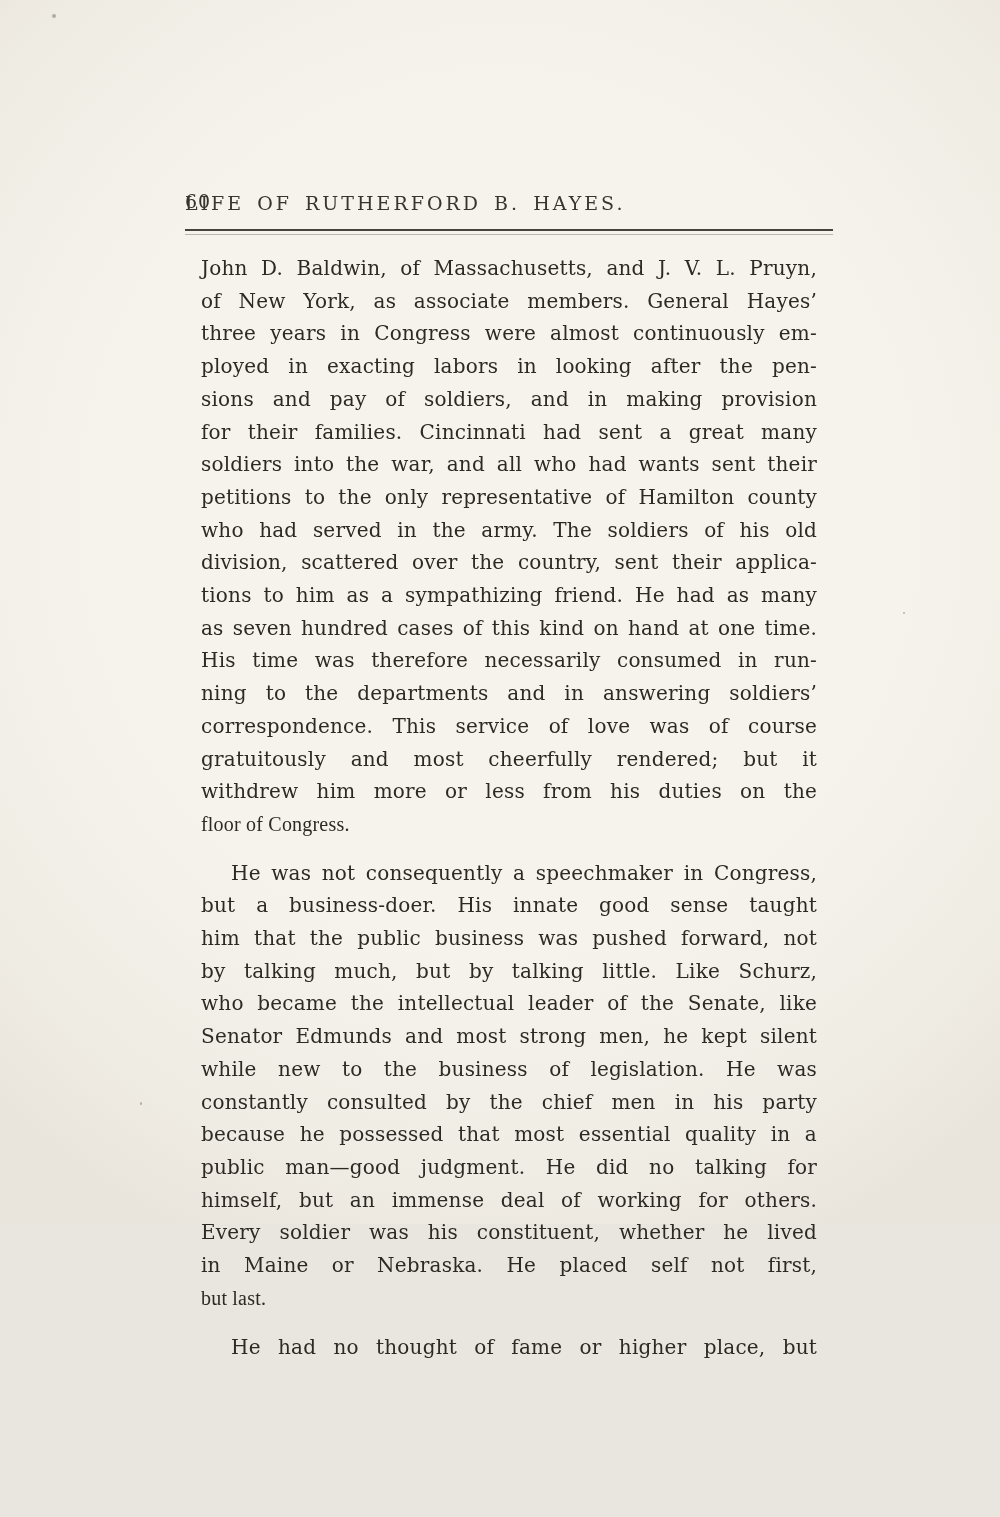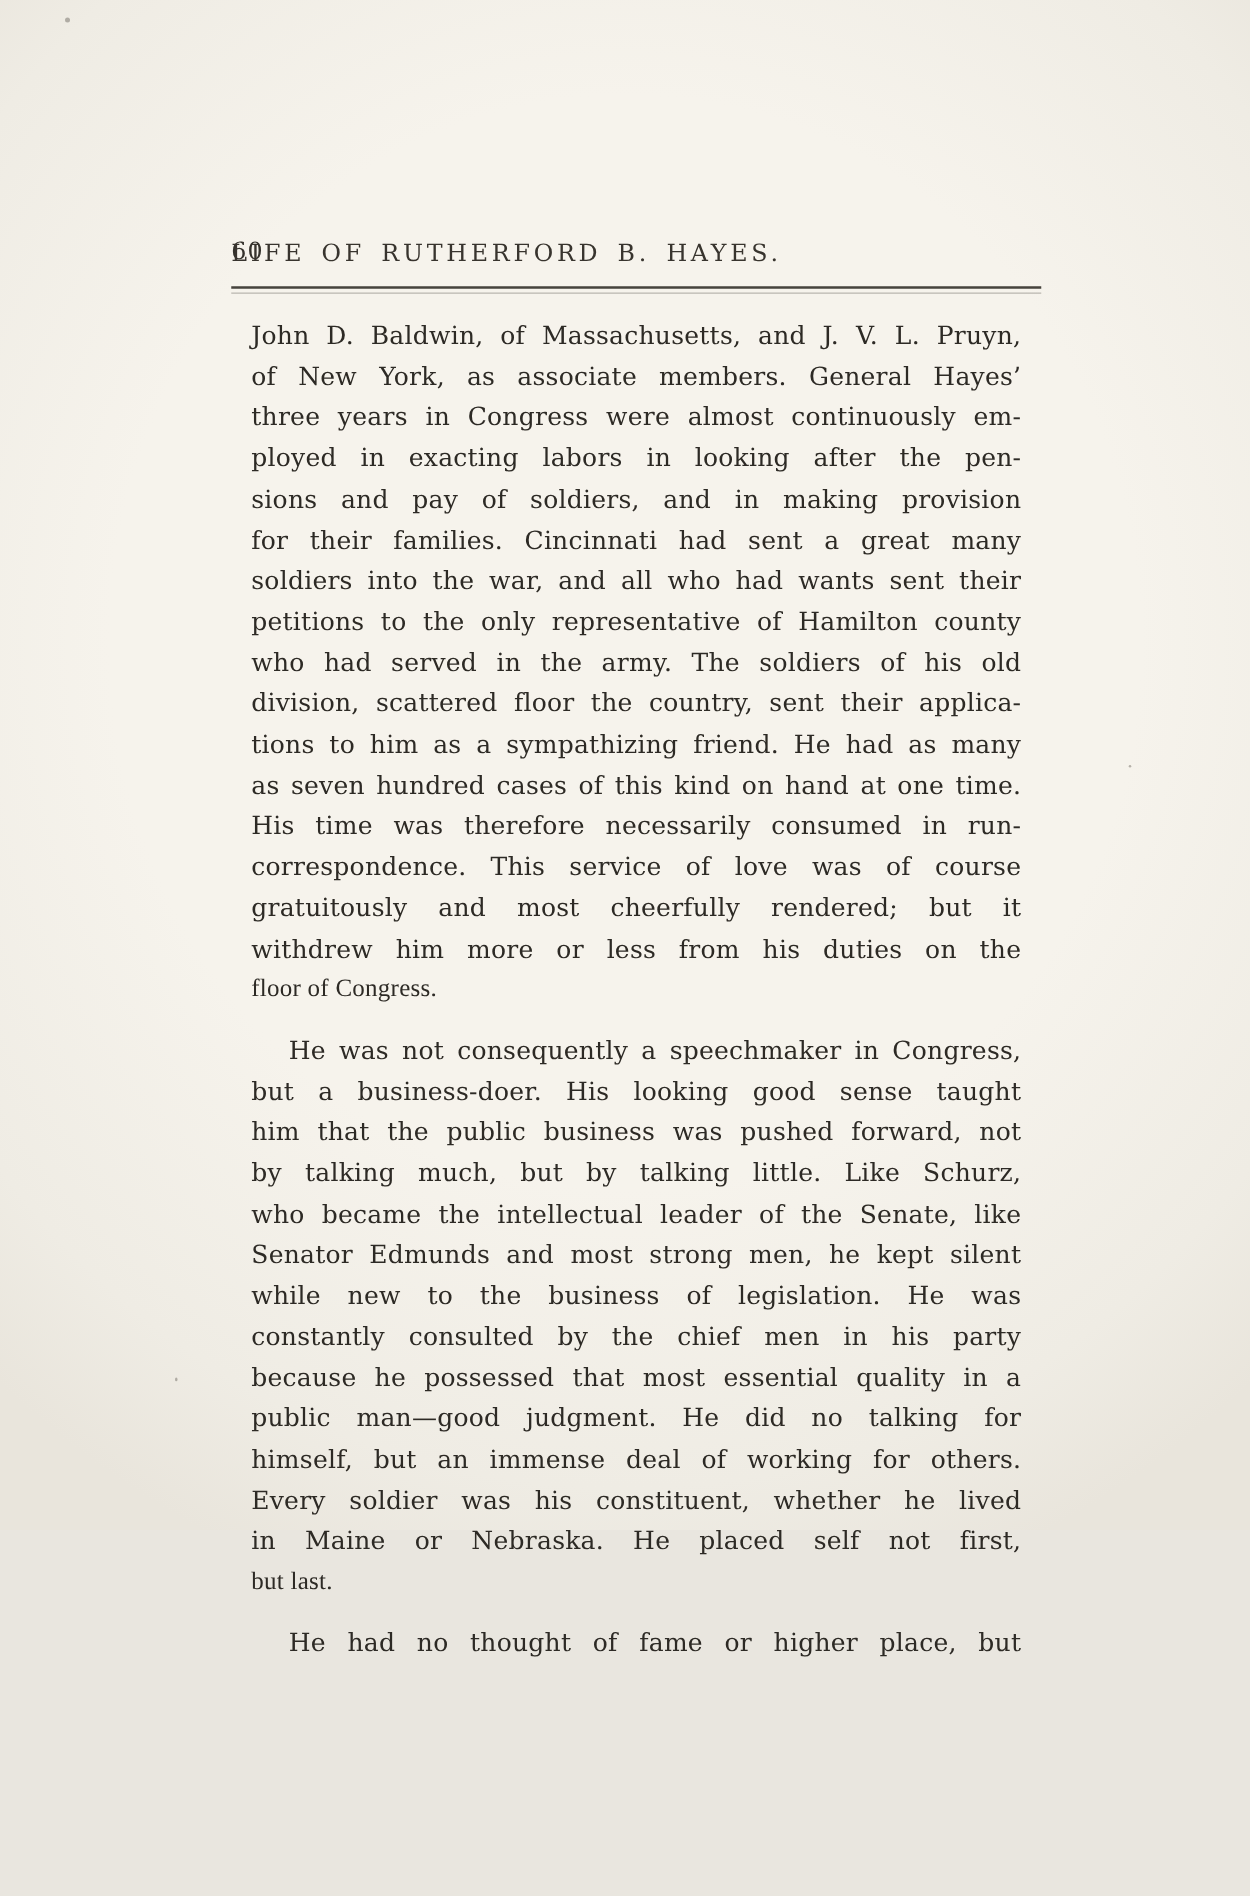--- a/index.html
+++ b/index.html
@@ -108,32 +108,33 @@
         <div class="paragraph">
           <div class="line">John D. Baldwin, of Massachusetts, and J. V. L. Pruyn,</div>
           <div class="line">of New York, as associate members.  General Hayes’</div>
           <div class="line">three years in Congress were almost continuously em-</div>
           <div class="line">ployed in exacting labors in looking after the pen-</div>
           <div class="line">sions and pay of soldiers, and in making provision</div>
           <div class="line">for their families.  Cincinnati had sent a great many</div>
           <div class="line">soldiers into the war, and all who had wants sent their</div>
           <div class="line">petitions to the only representative of Hamilton county</div>
           <div class="line">who had served in the army.  The soldiers of his old</div>
-          <div class="line">division, scattered floor the country, sent their applica-</div>
+          <div class="line">division, scattered over the country, sent their applica-</div>
           <div class="line">tions to him as a sympathizing friend.  He had as many</div>
           <div class="line">as seven hundred cases of this kind on hand at one time.</div>
           <div class="line">His time was therefore necessarily consumed in run-</div>
+          <div class="line">ning to the departments and in answering soldiers’</div>
           <div class="line">correspondence.  This service of love was of course</div>
           <div class="line">gratuitously and most cheerfully rendered; but it</div>
           <div class="line">withdrew him more or less from his duties on the</div>
           <div class="line last">floor of Congress.</div>
         </div>
         <div class="paragraph">
           <div class="line indent">He was not consequently a speechmaker in Congress,</div>
-          <div class="line">but a business-doer.  His looking good sense taught</div>
+          <div class="line">but a business-doer.  His innate good sense taught</div>
           <div class="line">him that the public business was pushed forward, not</div>
           <div class="line">by talking much, but by talking little.  Like Schurz,</div>
           <div class="line">who became the intellectual leader of the Senate, like</div>
           <div class="line">Senator Edmunds and most strong men, he kept silent</div>
           <div class="line">while new to the business of legislation.  He was</div>
           <div class="line">constantly consulted by the chief men in his party</div>
           <div class="line">because he possessed that most essential quality in a</div>
           <div class="line">public man—good judgment.  He did no talking for</div>
           <div class="line">himself, but an immense deal of working for others.</div>
           <div class="line">Every soldier was his constituent, whether he lived</div>

